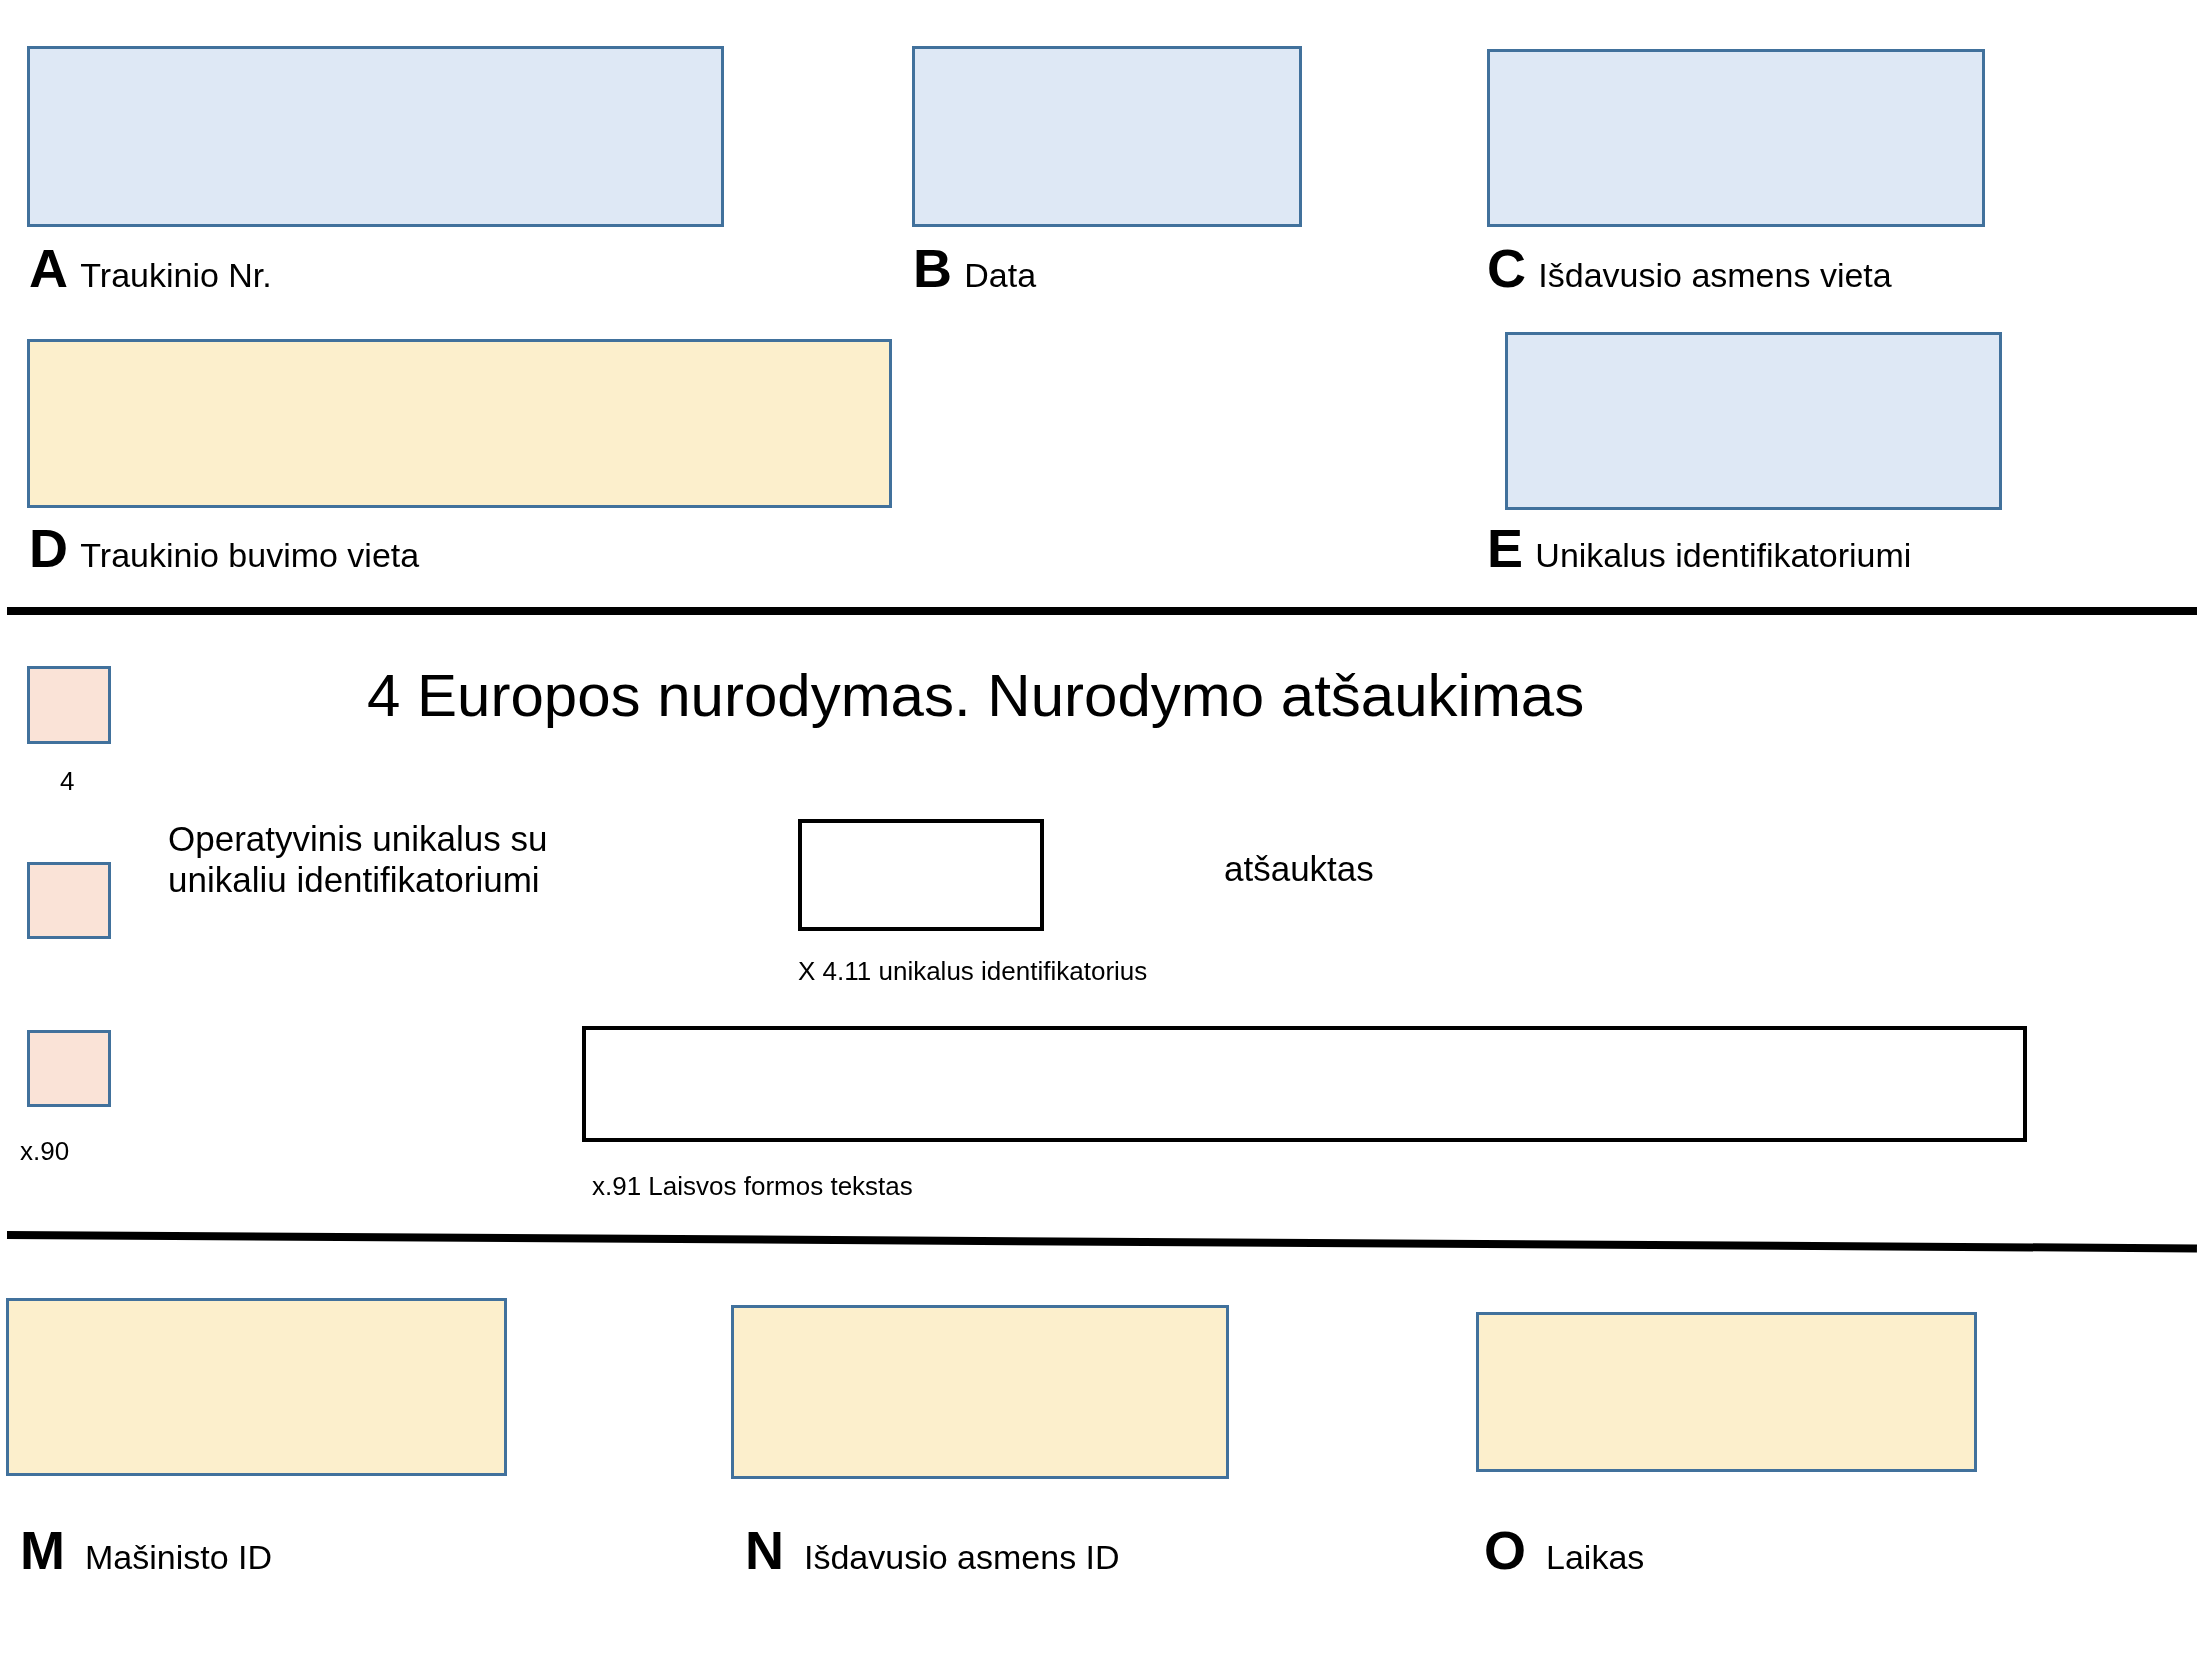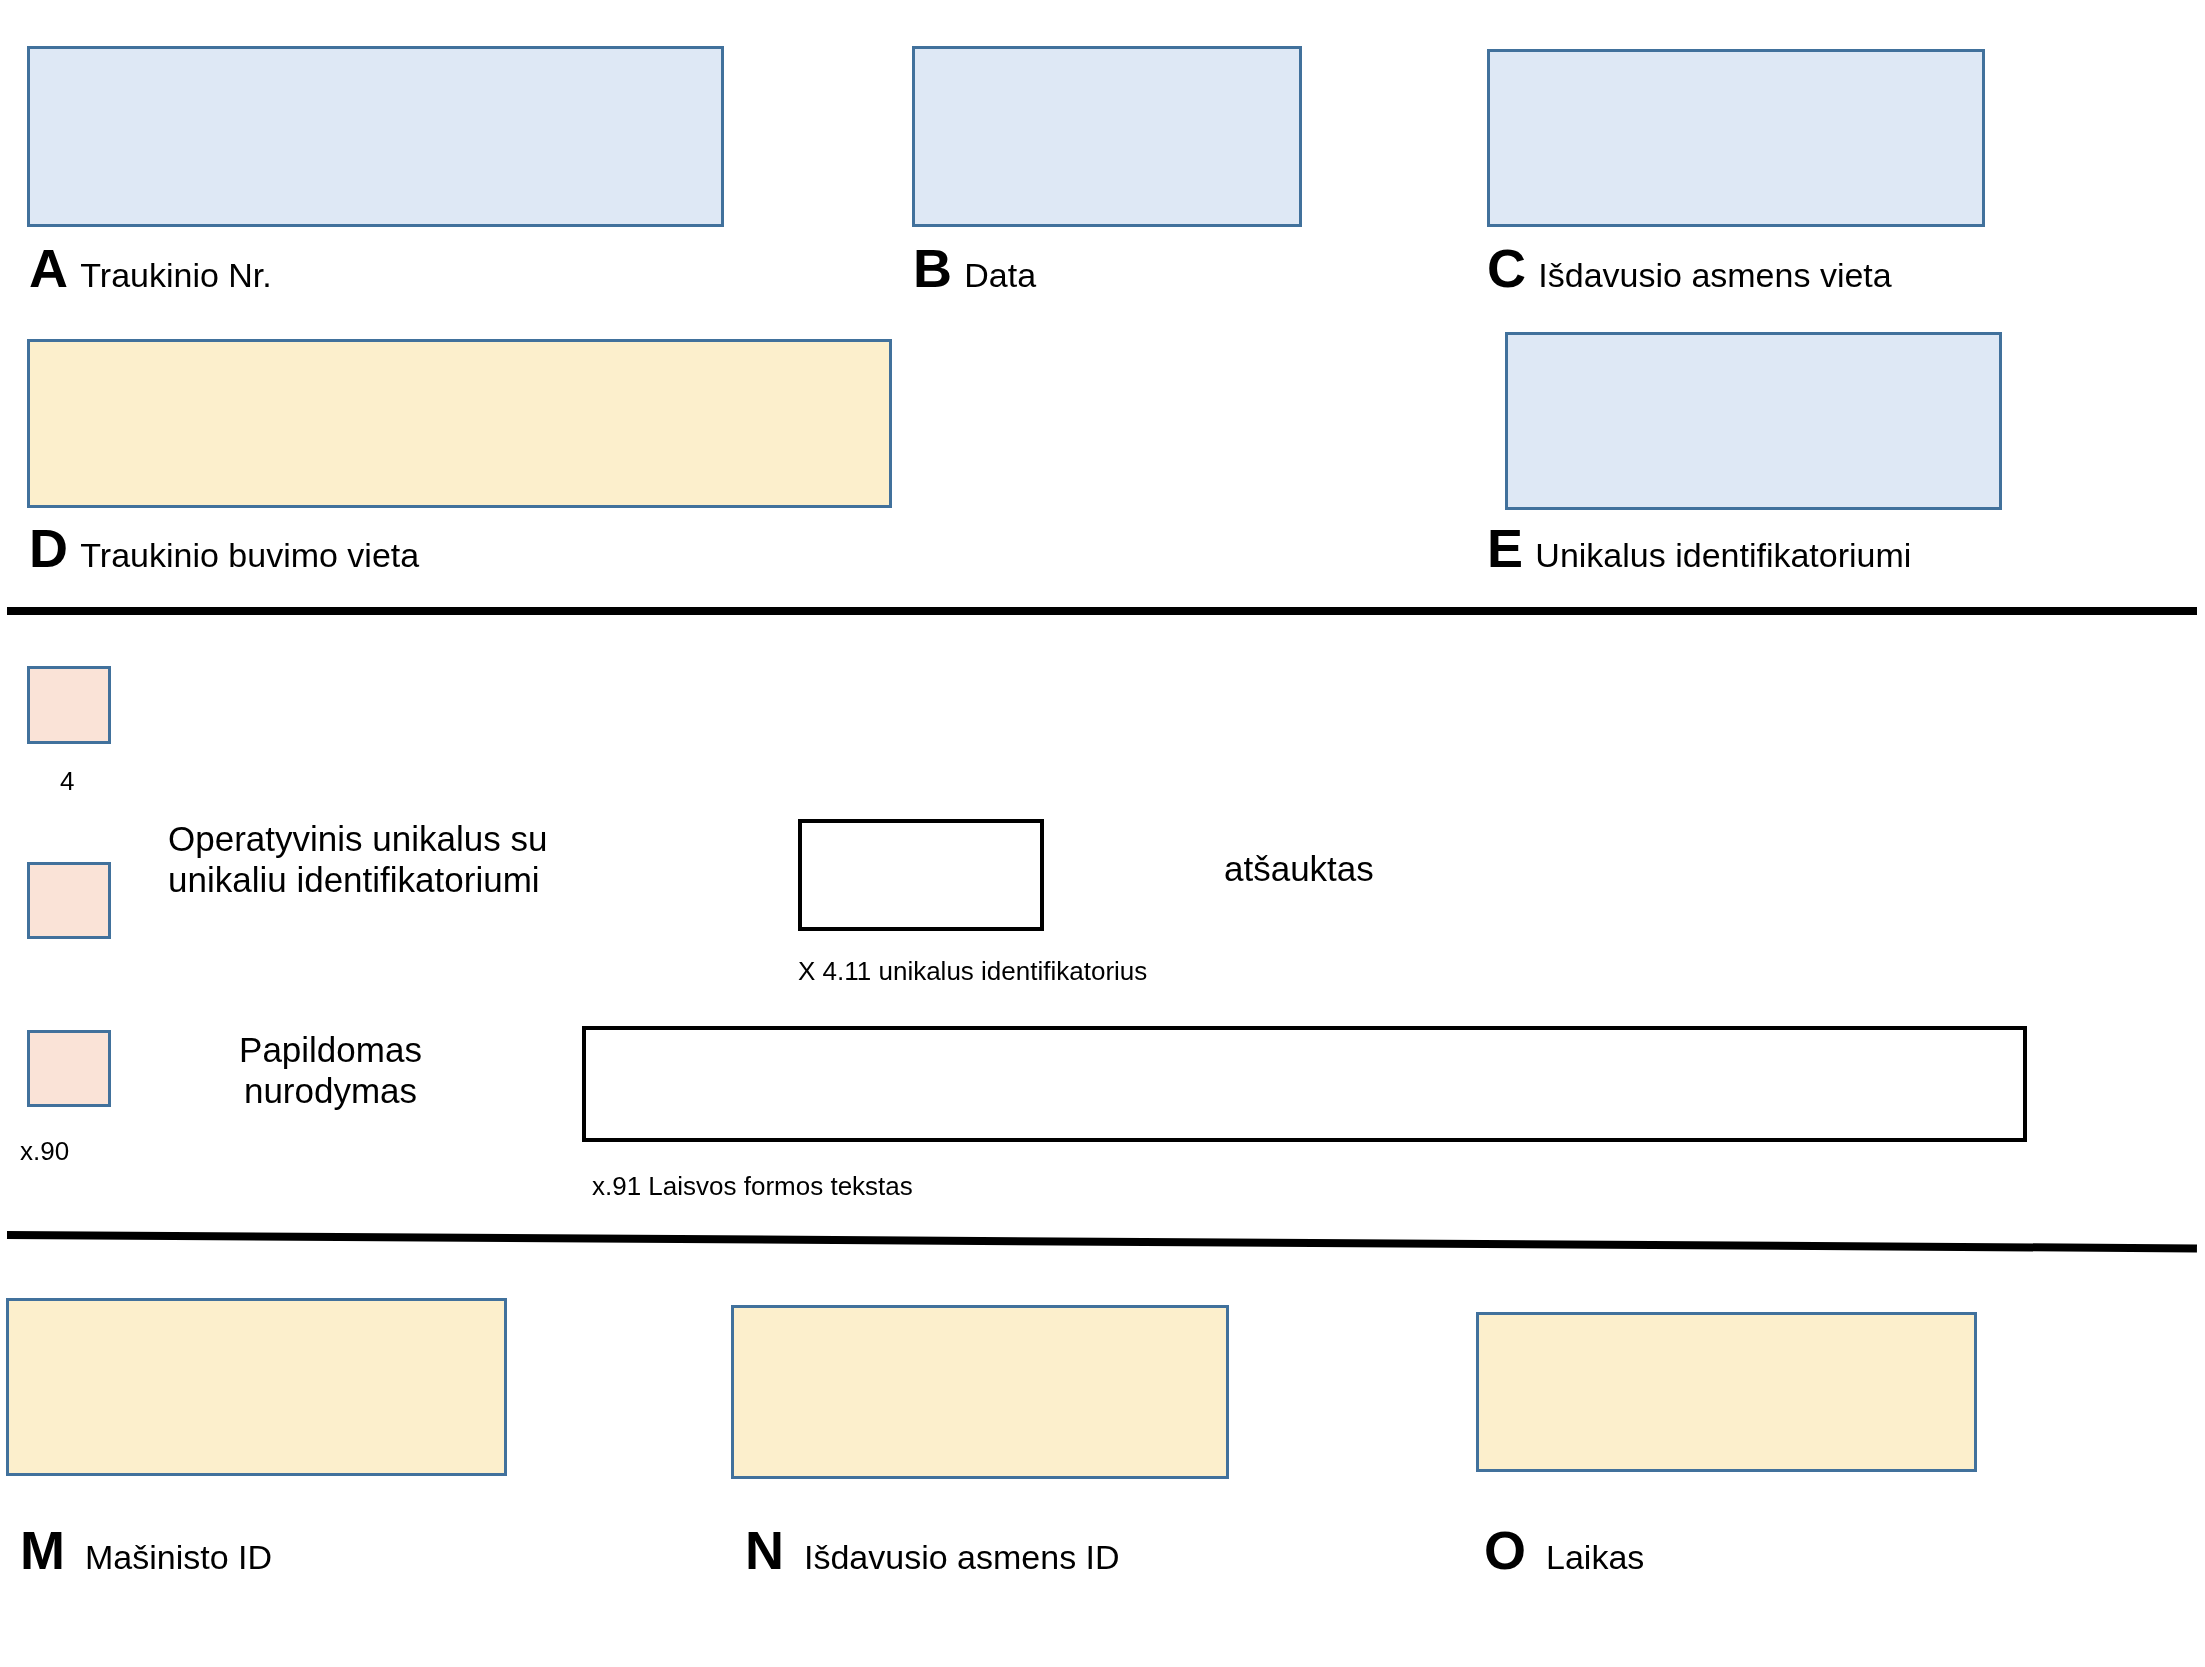--- a/index.html
+++ b/index.html
@@ -137,42 +137,39 @@
   <div class="caption" style="left:1487px; top:521px;">
     <span class="bigletter">E</span>
     <span class="captext gap-sm">Unikalus identifikatoriumi</span>
   </div>
 
   <div class="hrule" style="left:6.7px; top:607px; width:2190px; height:7.8px;"></div>
 
   <div class="fieldbox pink" style="left:27px; top:666px; width:84px; height:78px;"></div>
   <div class="codelabel" style="left:60px; top:768px;">4</div>
 
+  <div class="title" style="left:367px; top:666px;">4 Europos nurodymas. Nurodymo atšaukimas</div>
 
   <div class="fieldbox pink" style="left:27px; top:862px; width:84px; height:77px;"></div>
   <div class="codelabel" style="left:35px; top:986px;margin-top:48px;">4.10</div>
 
   <div class="rowlabel" style="left:168px; top:818px; width:616px;">
     <span>Operatyvinis unikalus su</span><br>
     <span>unikaliu identifikatoriumi</span>
   </div>
 
   <div class="whitebox" style="left:798px; top:819px; width:246px; height:112px;"></div>
 
   <div class="sidetext" style="left:1224px; top:851px;">atšauktas</div>
 
   <div class="smallcap" style="left:798px; top:958px;">X 4.11 unikalus identifikatorius</div>
 
   <div class="fieldbox pink" style="left:27px; top:1030px; width:84px; height:77px;"></div>
   <div class="codelabel" style="left:20px; top:1138px;">x.90</div>
 
-  <div class="rowlabel center" style="left:185px; top:1029px; width:291px;">
-    <span>Papildomas</span><br>
-    <span>nurodymas</span>
-  </div>
 
   <div class="whitebox" style="left:582px; top:1026px; width:1445px; height:116px;"></div>
 
   <div class="smallcap" style="left:592px; top:1173px;">x.91   Laisvos formos tekstas</div>
 
   <div class="hrule" style="left:6.7px; top:1231px; width:2190px; height:7.8px;
               transform: rotate(0.35deg); transform-origin: left center;"></div>
 
   <div class="fieldbox cream" style="left:5.6px; top:1298px; width:501px; height:178px;"></div>
   <div class="caption" style="left:20px; top:1523px;">

